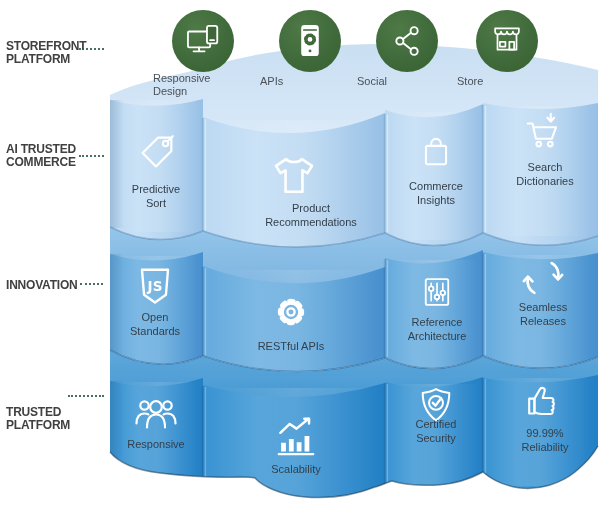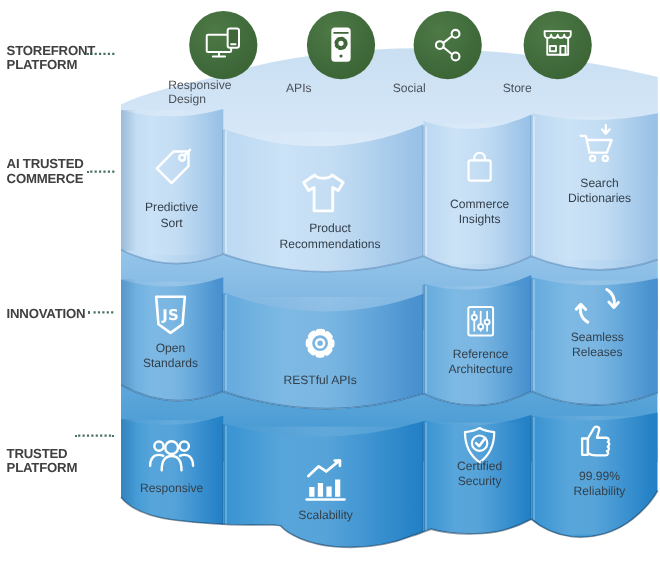--- a/index.html
+++ b/index.html
@@ -184,21 +184,21 @@
     </g>
   </svg>
   <div class="ilabel" style="left:91px;top:183px">Predictive
 Sort</div>
 
   <svg class="ic" viewBox="0 0 48 48" style="left:267px;top:149px;width:54px;height:54px">
     <g stroke="#fff" stroke-width="2.3" fill="none" stroke-linecap="round" stroke-linejoin="round">
       <path d="M17 9 L8 15 L12 21.5 L16.5 19 L16.5 38 H31.5 V19 L36 21.5 L40 15 L31 9 C28.5 12.5 19.5 12.5 17 9 Z"></path>
     </g>
   </svg>
-  <div class="ilabel" style="left:235px;top:202px">Product
+  <div class="ilabel" style="left:246px;top:202px">Product
 Recommendations</div>
 
   <svg class="ic" viewBox="0 0 48 48" style="left:415px;top:131px;width:42px;height:42px">
     <g stroke="#fff" stroke-width="2.3" fill="none" stroke-linecap="round" stroke-linejoin="round">
       <rect x="12.5" y="17" width="23" height="21" rx="2"></rect>
       <path d="M18.5 17 V14.5 A5.5 5.5 0 0 1 29.5 14.5 V17"></path>
     </g>
   </svg>
   <div class="ilabel" style="left:371px;top:180px">Commerce
 Insights</div>

